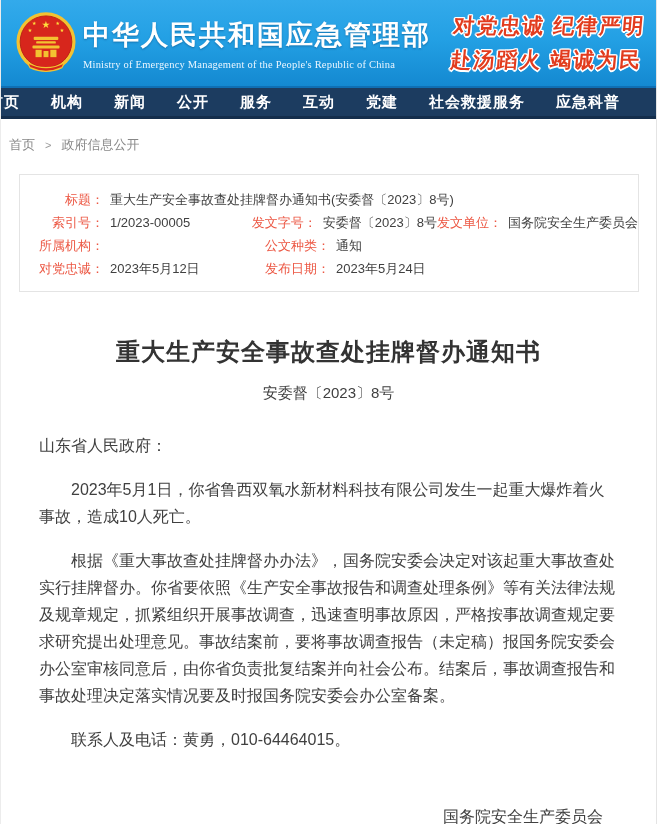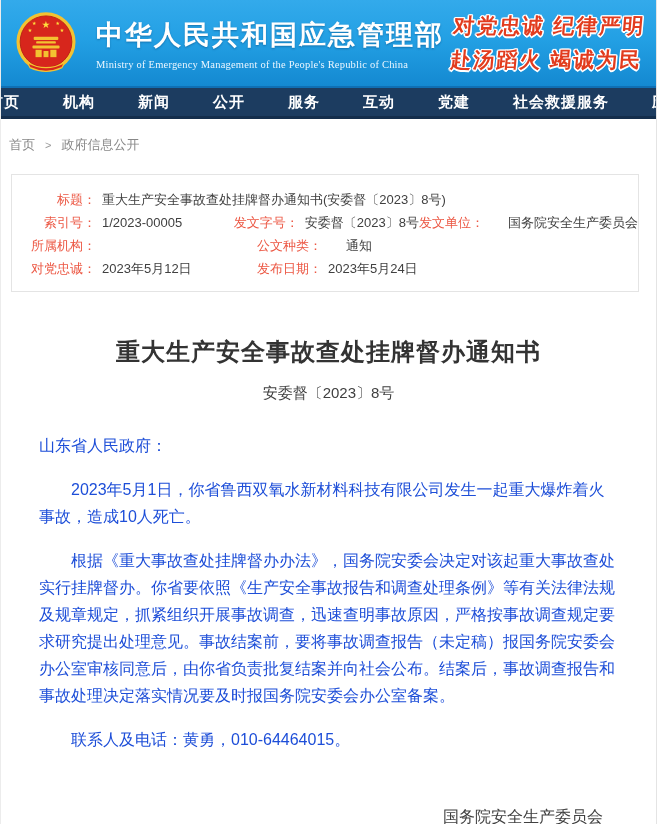--- a/index.html
+++ b/index.html
@@ -11,21 +11,21 @@
   .page { width:657px; height:824px; background:#fff;
     border-left:1px solid #ececec; border-right:1px solid #e4e4e4; }
 
   
   .site-header {
     height:88px; display:flex; align-items:center; padding:0 12px 0 14px;
     background:linear-gradient(180deg,#33aaeb 0%,#23a0e4 45%,#1489d1 100%);
     border-bottom:2px solid #0f6fb4;
   }
   .emblem { width:62px; height:64px; flex:0 0 auto; }
-  .title-block { margin-left:19px; }
+  .title-block { margin-left:6px; }
   .title-cn {
     color:#fff; font-size:27px; font-weight:bold; letter-spacing:2px;
     text-shadow:0 1px 2px rgba(0,60,110,.45); white-space:nowrap;
   }
   .title-en {
     color:#eaf6ff; font-size:10.5px; margin-top:6px; letter-spacing:.2px;
     font-family:"Liberation Serif","DejaVu Serif",serif; white-space:nowrap;
   }
   .slogan { margin-left:auto; text-align:center; transform:skewX(-5deg); }
   .slogan div {
@@ -35,54 +35,54 @@
       -1px -1px #fff,1px 1px #fff,1px -1px #fff,-1px 1px #fff;
   }
 
   
   .main-nav {
     height:31px; background:#1c3c60; border-bottom:3px solid #142e4c;
     display:flex; align-items:center; gap:31px; overflow:hidden;
   }
   .nav-item {
     color:#fff; font-size:15px; font-weight:bold; white-space:nowrap;
-    cursor:pointer; letter-spacing:1px;margin-left:12px;
+    cursor:pointer; letter-spacing:1px;
   }
   .nav-item:first-child { margin-left:-13px; }
 
   
   .breadcrumb {
     display:flex; align-items:center; gap:10px;
     padding:17px 0 14px 8px; font-size:13px; color:#888;
   }
   .crumb { cursor:pointer; }
   .crumb-sep { color:#999; font-size:11px; }
 
   
   .meta-box {
-    margin:6px 17px 0 10px; border:1px solid #e4e4e4; background:#fff;
+    margin:6px 17px 0 18px; border:1px solid #e4e4e4; background:#fff;
     padding:13px 0 11px; font-size:13px;
   }
   .meta-row { display:flex; align-items:center; height:23px; }
   .meta-cell { display:flex; align-items:baseline; }
   .cell-c1 { width:245px; }
   .cell-c2 { width:186px; }
-  .cell-c3 { flex:1;gap:18px; }
+  .cell-c3 { flex:1; }
   .meta-label { color:#ec5743; white-space:nowrap; }
   .cell-c1 .meta-label { width:84px; text-align:right; flex:0 0 auto; }
   .meta-value { color:#404040; margin-left:6px; white-space:nowrap;text-align:right; }
 
   
   .article { padding:0 38px; }
   .article-title {
     text-align:center; font-size:24px; font-weight:bold; color:#333;
     margin-top:44px; letter-spacing:1px;
   }
   .article-docnum { text-align:center; font-size:15px; color:#404040; margin-top:16px; }
-  .article-body { margin-top:29px; font-size:16px; line-height:27px; color:#1d4ed8; }
+  .article-body { margin-top:29px; font-size:16px; line-height:27px; color:#404040; }
   .article-body p { margin:0; }
   .article-body p.indent { text-indent:2em;margin-top:17px; }
   .sign-block { margin-top:50px; text-align:right; padding-right:15px;
     font-size:16px; line-height:28px; color:#404040; }
 </style>
 </head>
 <body>
 
 <div class="page">
 

